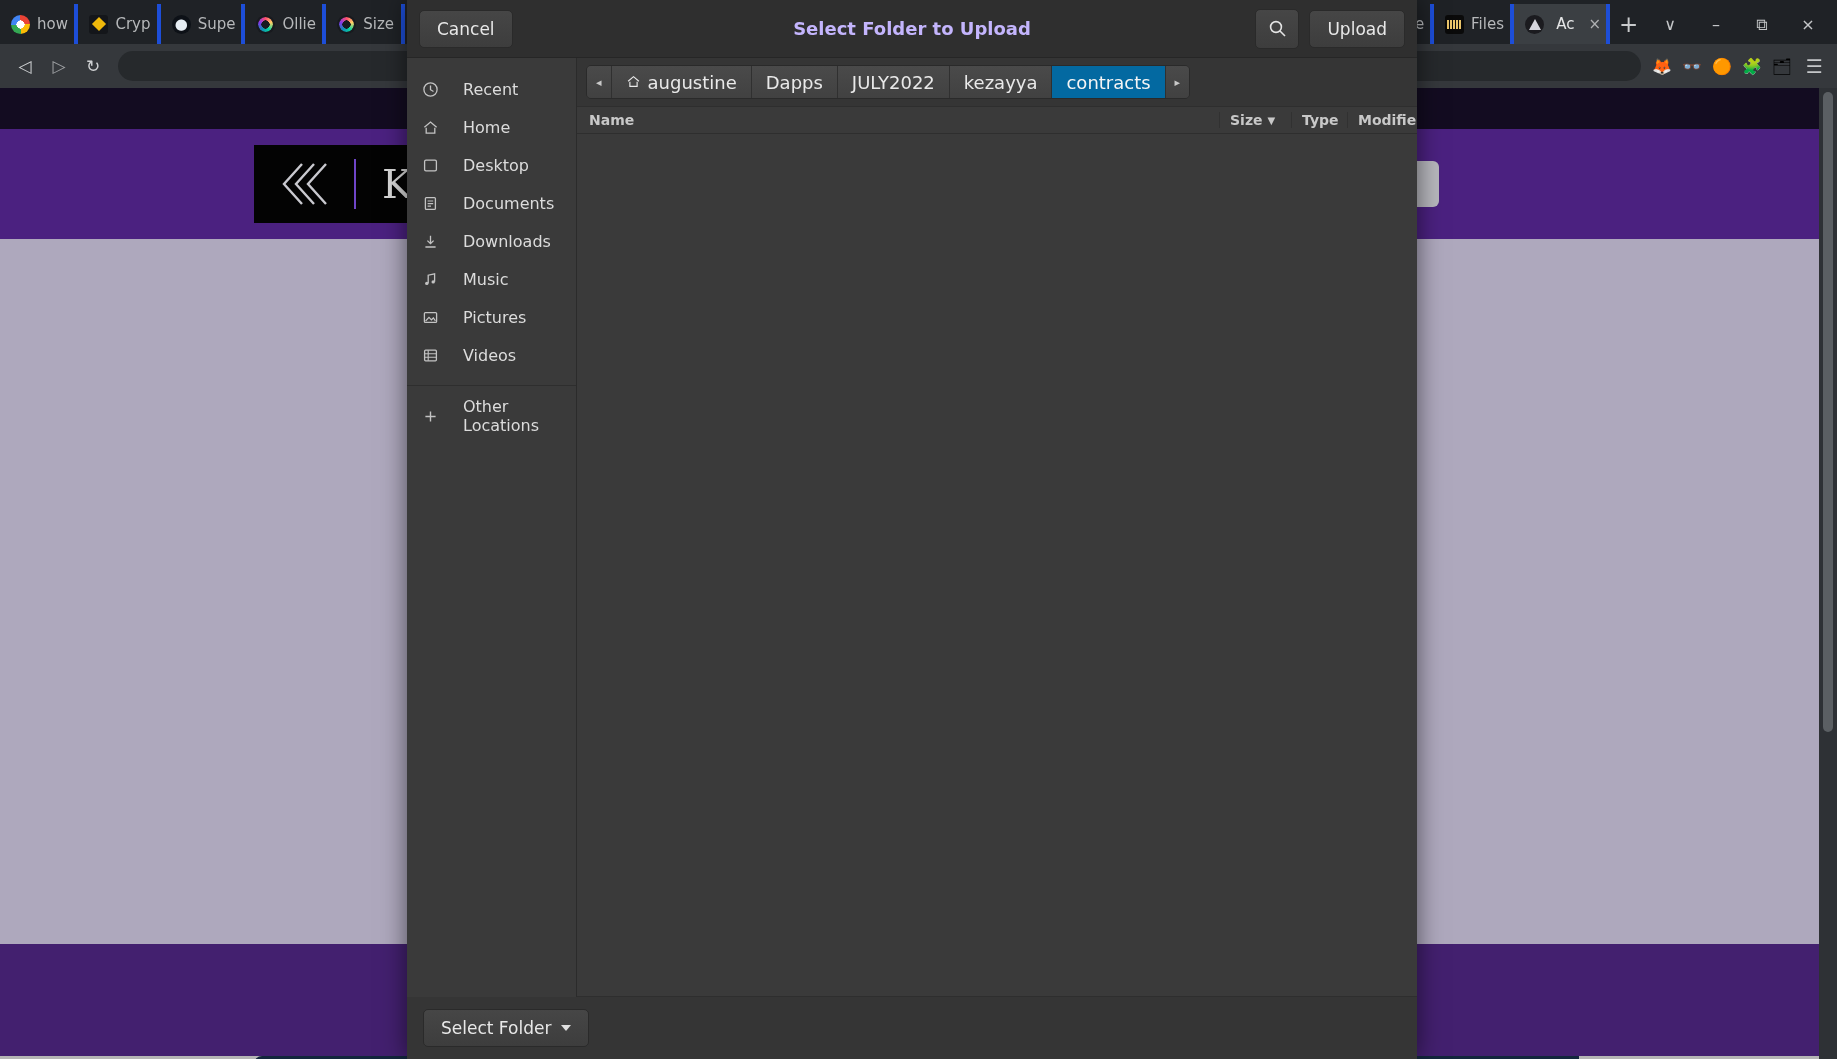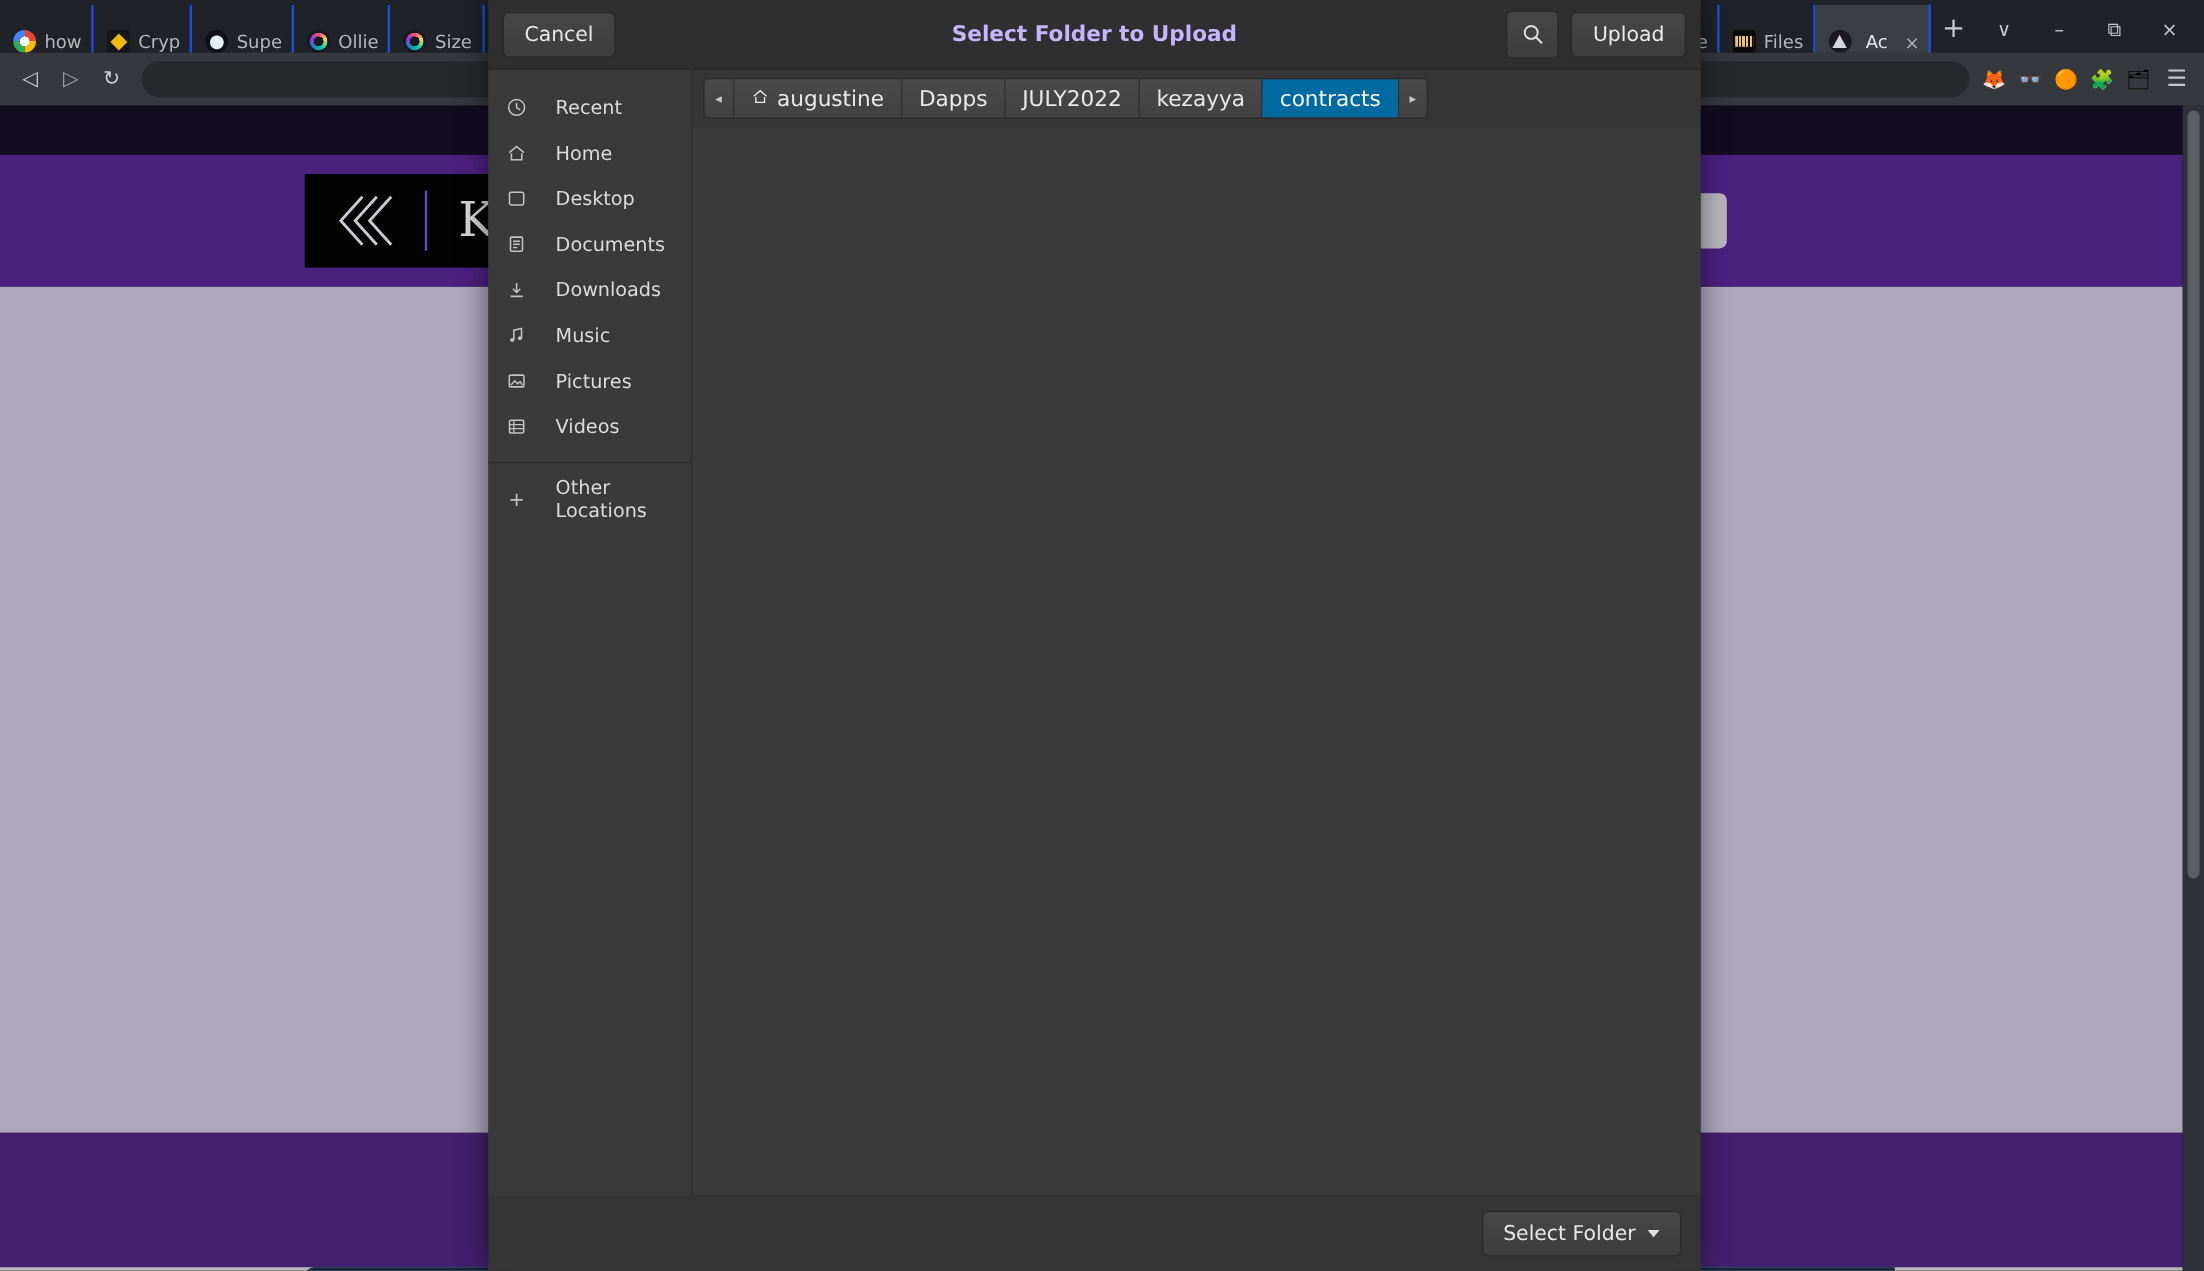--- a/index.html
+++ b/index.html
@@ -14,24 +14,24 @@
   #browser-window {
     position: absolute; inset: 0;
     background: #323639;
   }
   .tabstrip {
     position: absolute; top: 0; left: 0; right: 0; height: 44px;
     background: #1f2226;
     display: flex; align-items: flex-end;
   }
   .tab {
-    height: 40px; display: flex; align-items: flex-end; gap: 7px;
+    height: 40px; display: flex; align-items: center; gap: 7px;
     padding: 0 11px; min-width: 0;
     color: #b6b8ba; font-size: 15px; white-space: nowrap;
-    border-right: 2px solid #1d4ed8;
+    border-right: 4px solid #1d4ed8;
     max-width: 96px; overflow: hidden;
   }
   .tab.active { background: #3b3f43; color: #e6e7e8; gap: 12px; }
   .tab-favicon {
     width: 19px; height: 19px; flex: 0 0 19px;
     border-radius: 3px; display: inline-block;
     position: relative; overflow: hidden;
   }
   .fav-google { background: radial-gradient(circle at 50% 50%, #fff 30%, transparent 31%), conic-gradient(#ea4335 0 25%, #fbbc05 25% 50%, #34a853 50% 75%, #4285f4 75% 100%); border-radius: 50%; }
   .fav-binance { background: #14161a; }
@@ -145,21 +145,21 @@
                  border-top: 1px solid #2e2e2e; border-bottom: 1px solid #2e2e2e;
                  color:#c8c8c8; font-size: 14px; font-weight: bold; flex: 0 0 28px; }
   .col-name { flex: 1; padding-left: 12px; }
   .col-size { width: 72px; display:flex; align-items:center; gap:5px;
               border-left: 1px solid #313131; padding-left: 10px; }
   .col-type { width: 56px; border-left: 1px solid #313131; padding-left: 10px; }
   .col-mod  { width: 70px; border-left: 1px solid #313131; padding-left: 10px; overflow:hidden; }
   .file-list { flex: 1; background:#3a3a3a; border-bottom: 1px solid #2e2e2e; }
 
   .dlg-footer { height: 62px; flex: 0 0 62px; background:#353535;
-                display:flex; align-items:center; justify-content:flex-end; padding: 0 16px; }
+                display:flex; align-items:center; justify-content:flex-start; padding: 0 16px; }
   .select-folder-btn { display:flex; align-items:center; gap: 10px; }
   .caret-down { width:0;height:0; border-left:5px solid transparent; border-right:5px solid transparent;
                 border-top:6px solid #e0e0e0; display:inline-block; }
 </style>
 </head>
 <body>
 
 <div id="browser-window">
 
   <div class="tabstrip">
@@ -396,20 +396,29 @@
             <span>kezayya</span>
           </div>
           <div class="pbtn current">
             <span>contracts</span>
           </div>
 
           <div class="pbtn arrow">▸</div>
         </div>
       </div>
 
+      <div class="col-headers">
+        <div class="col-name">Name</div>
+        <div class="col-size">
+          <span>Size</span>
+          <span style="font-size:10px">▼</span>
+        </div>
+        <div class="col-type">Type</div>
+        <div class="col-mod">Modifie</div>
+      </div>
 
       <div class="file-list"></div>
     </div>
   </div>
 
   <div class="dlg-footer">
     <button class="gtk-btn select-folder-btn">
       <span>Select Folder</span>
       <span class="caret-down"></span>
     </button>

